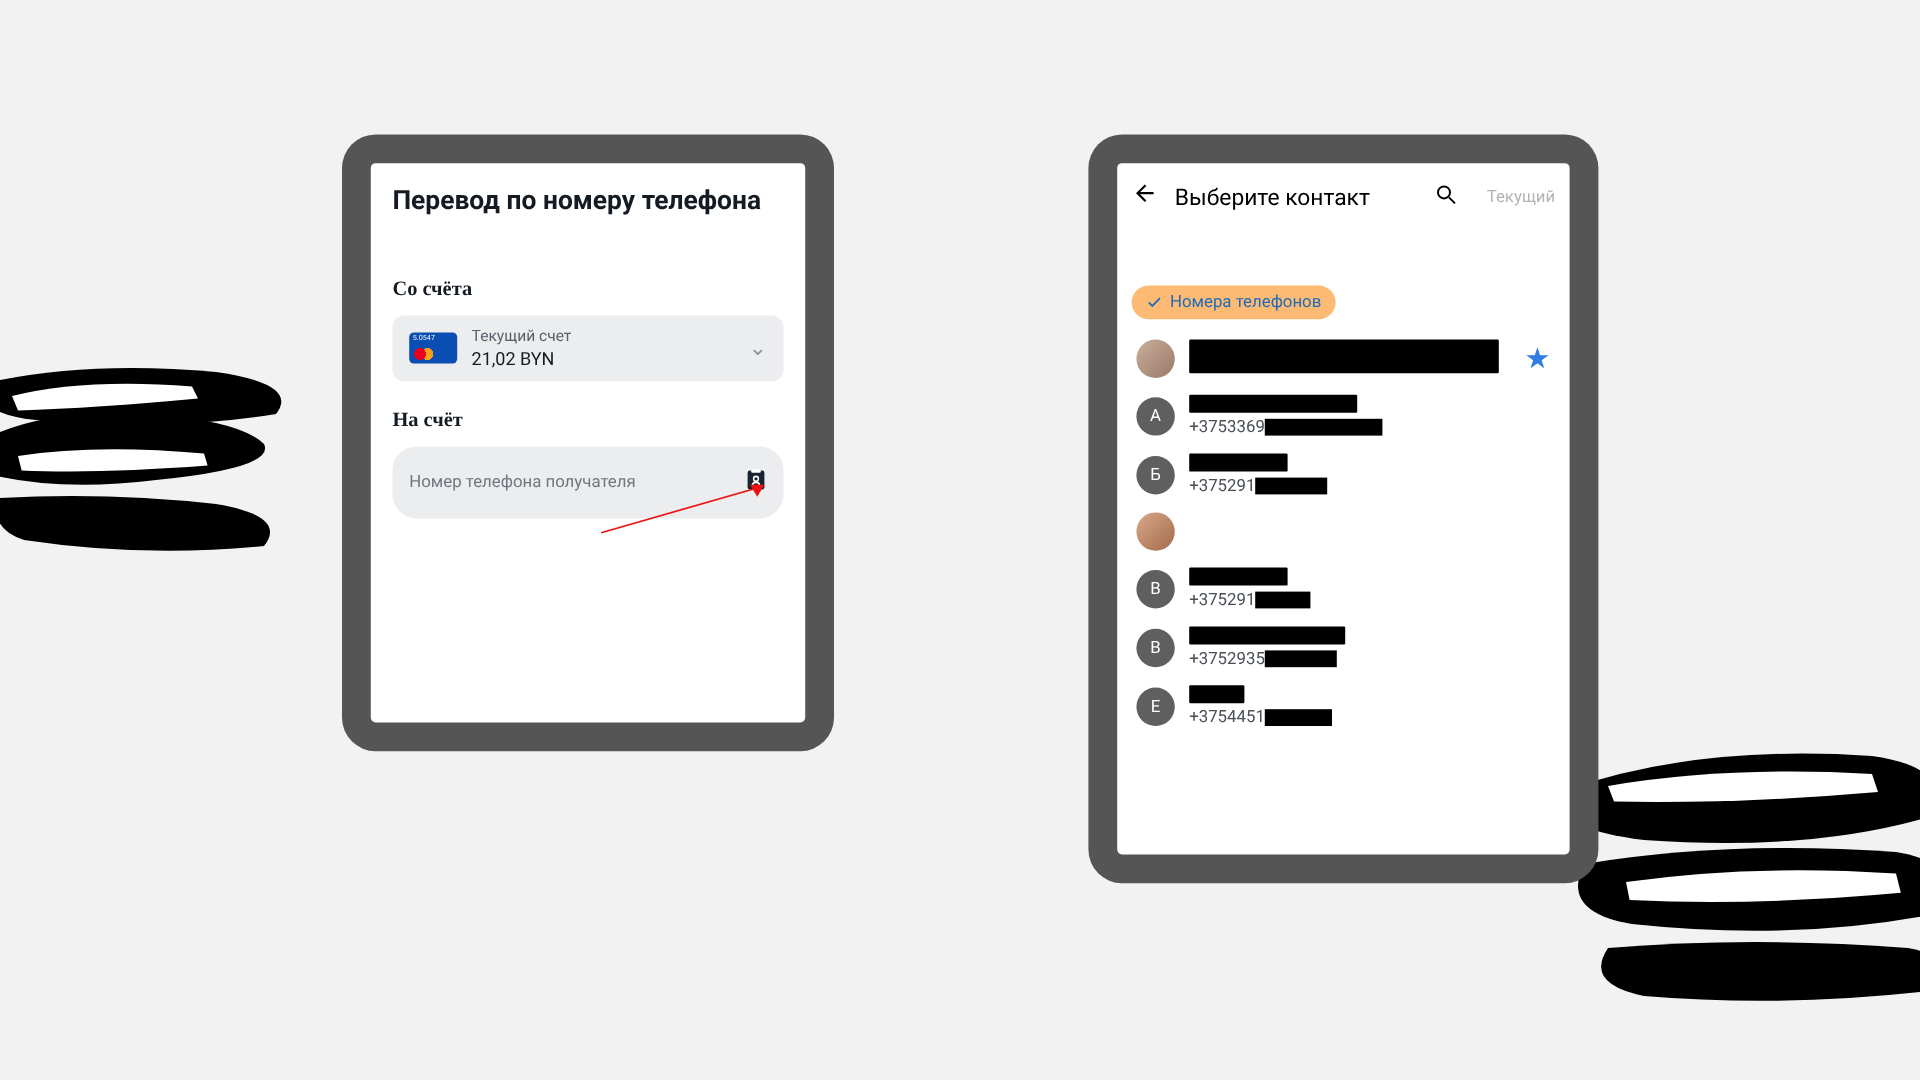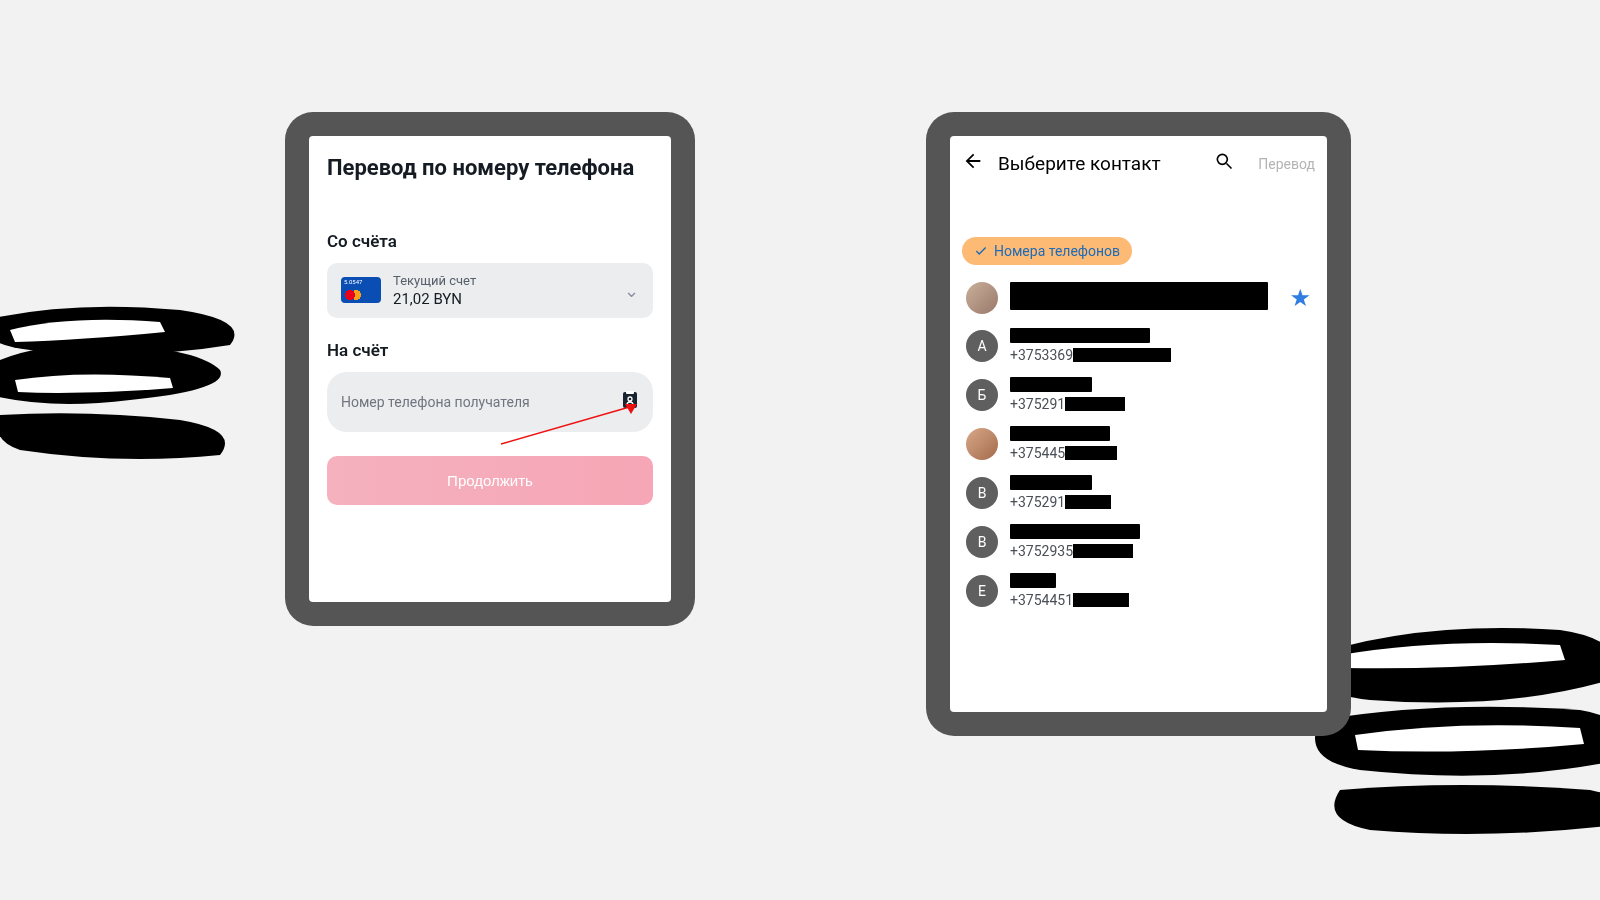--- a/index.html
+++ b/index.html
@@ -20,21 +20,21 @@
 .brush-right { right: -40px; bottom: 60px; width: 380px; }
 
 
 .tablet {
   position: absolute;
   background: #555;
   border-radius: 28px;
   padding: 24px;
 }
 .tablet.left { left: 285px; top: 112px; width: 410px; height: 514px; }
-.tablet.right { left: 926px; top: 112px; width: 425px; height: 624px; }
+.tablet.right { left: 907px; top: 112px; width: 425px; height: 624px; }
 .screen {
   background: #fff;
   width: 100%;
   height: 100%;
   border-radius: 4px;
   overflow: hidden;
   display: flex;
   flex-direction: column;
 }
 
@@ -45,20 +45,21 @@
   font-weight: 700;
   color: #141b22;
   line-height: 1.3;
   margin-bottom: 48px;
 }
 .section-label {
   font-size: 17px;
   font-weight: 600;
   color: #141b22;
   margin-bottom: 12px;
+  font-family: Liberation Serif, serif;
 }
 .account-select {
   background: #ecedef;
   border-radius: 10px;
   padding: 10px 14px;
   display: flex;
   align-items: center;
   gap: 12px;
   margin-bottom: 22px;
 }
@@ -242,40 +243,39 @@
             <path d="M9 7a2 2 0 110 4 2 2 0 010-4zm-3 8c0-1.7 1.3-3 3-3s3 1.3 3 3" stroke="#fff" stroke-width="1.3" fill="none"></path>
           </svg>
       </span>
 
       <svg class="arrow" width="150" height="50" style="left:170px; top:28px;">
         <line x1="4" y1="44" x2="136" y2="6" stroke="#e11" stroke-width="1.4"></line>
         <polygon points="140,4 128,4 134,14" fill="#e11"></polygon>
       </svg>
     </div>
 
-    <button class="continue-btn">Продолжить</button>
   </div>
 </div>
 
 <div class="tablet right">
   <div class="screen">
     <div class="picker-header">
       <span class="back">
         <svg width="22" height="22" viewBox="0 0 24 24">
             <path d="M20 11H7.8l5.6-5.6L12 4l-8 8 8 8 1.4-1.4L7.8 13H20z" fill="#000"></path>
           </svg>
       </span>
       <span class="picker-title">Выберите контакт</span>
       <span class="search-ic">
         <svg width="20" height="20" viewBox="0 0 24 24">
             <circle cx="10" cy="10" r="6" stroke="#000" stroke-width="2" fill="none"></circle>
             <line x1="15" y1="15" x2="21" y2="21" stroke="#000" stroke-width="2"></line>
           </svg>
       </span>
-      <span class="done-btn">Перевод</span>
+      <span class="done-btn">Текущий</span>
     </div>
 
     <div class="spacer-top"></div>
 
     <div class="chip-row">
       <span class="chip">
         <svg viewBox="0 0 24 24">
             <path d="M4 12l5 5L20 6" stroke="#1e6bb8" stroke-width="2.5" fill="none"></path>
           </svg>
         <span>Номера телефонов</span>
@@ -305,27 +305,20 @@
           <div class="contact-body">
             <div class="redact" style="width: 82px;"></div>
             <div class="phone-line">
               <span>+375291</span>
               <span class="redact-inline" style="width: 60px;"></span>
             </div>
           </div>
         </div>
         <div class="contact">
           <div class="avatar img2"></div>
-          <div class="contact-body">
-            <div class="redact" style="width: 100px;"></div>
-            <div class="phone-line">
-              <span>+375445</span>
-              <span class="redact-inline" style="width: 52px;"></span>
-            </div>
-          </div>
         </div>
         <div class="contact">
           <div class="avatar">В</div>
           <div class="contact-body">
             <div class="redact" style="width: 82px;"></div>
             <div class="phone-line">
               <span>+375291</span>
               <span class="redact-inline" style="width: 46px;"></span>
             </div>
           </div>

